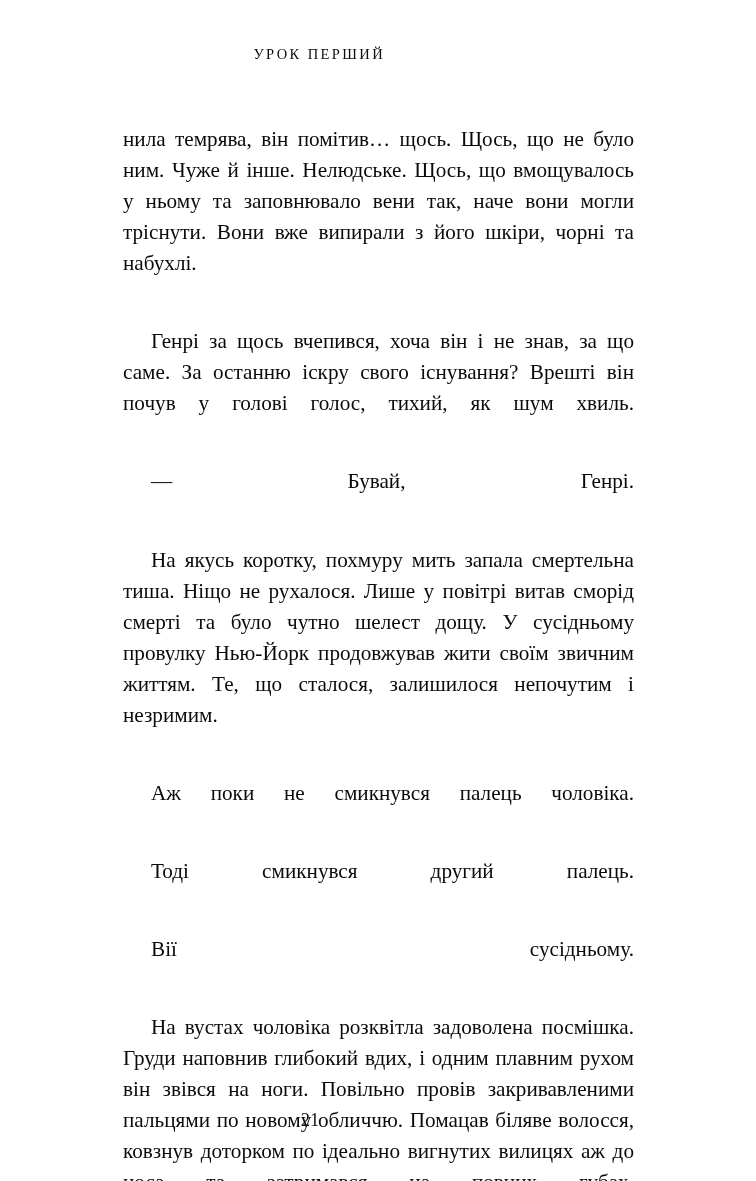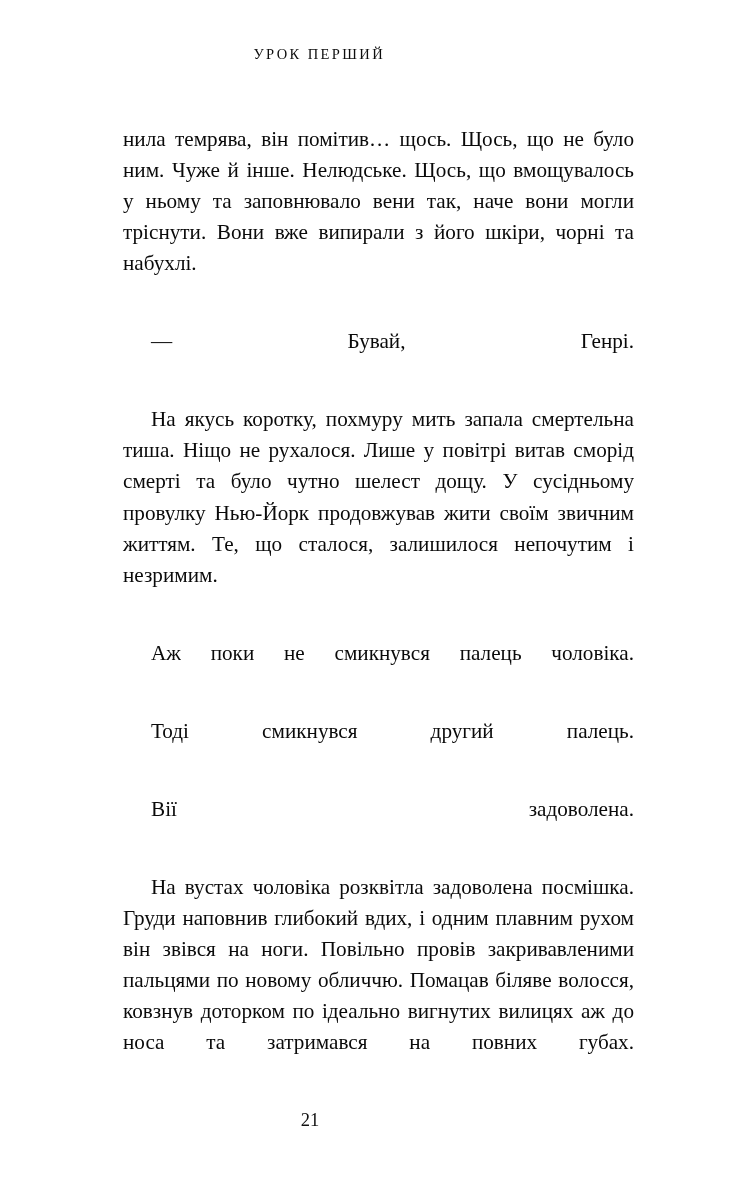--- a/index.html
+++ b/index.html
@@ -86,24 +86,25 @@
 </style>
 </head>
 <body>
 
 <div class="page">
 
   <div class="running-head">УРОК ПЕРШИЙ</div>
 
   <div class="textblock">
     <p class="cont">нила темрява, він помітив… щось. Щось, що не було ним. Чуже й інше. Нелюдське. Щось, що вмощувалось у ньому та заповнювало вени так, наче вони могли тріснути. Вони вже випирали з його шкіри, чорні та набухлі.</p>
+    <p>Генрі за щось вчепився, хоча він і не знав, за що саме. За останню іскру свого існування? Врешті він почув у голові голос, тихий, як шум хвиль.</p>
     <p>— Бувай, Генрі.</p>
     <p>На якусь коротку, похмуру мить запала смертельна тиша. Ніщо не рухалося. Лише у повітрі витав сморід смерті та було чутно шелест дощу. У сусідньому провулку Нью-Йорк продовжував жити своїм звичним життям. Те, що сталося, залишилося непочутим і незримим.</p>
     <p>Аж поки не смикнувся палець чоловіка.</p>
     <p>Тоді смикнувся другий палець.</p>
-    <p>Вії задоволена.</p>
+    <p>Вії сусідньому.</p>
     <p>На вустах чоловіка розквітла задоволена посмішка. Груди наповнив глибокий вдих, і одним плавним рухом він звівся на ноги. Повільно провів закривавленими пальцями по новому обличчю. Помацав біляве волосся, ковзнув доторком по ідеально вигнутих вилицях аж до носа та затримався на повних губах.</p>
 
   </div>
 
   <div class="folio">21</div>
 
 </div>
 
 </body></html>

